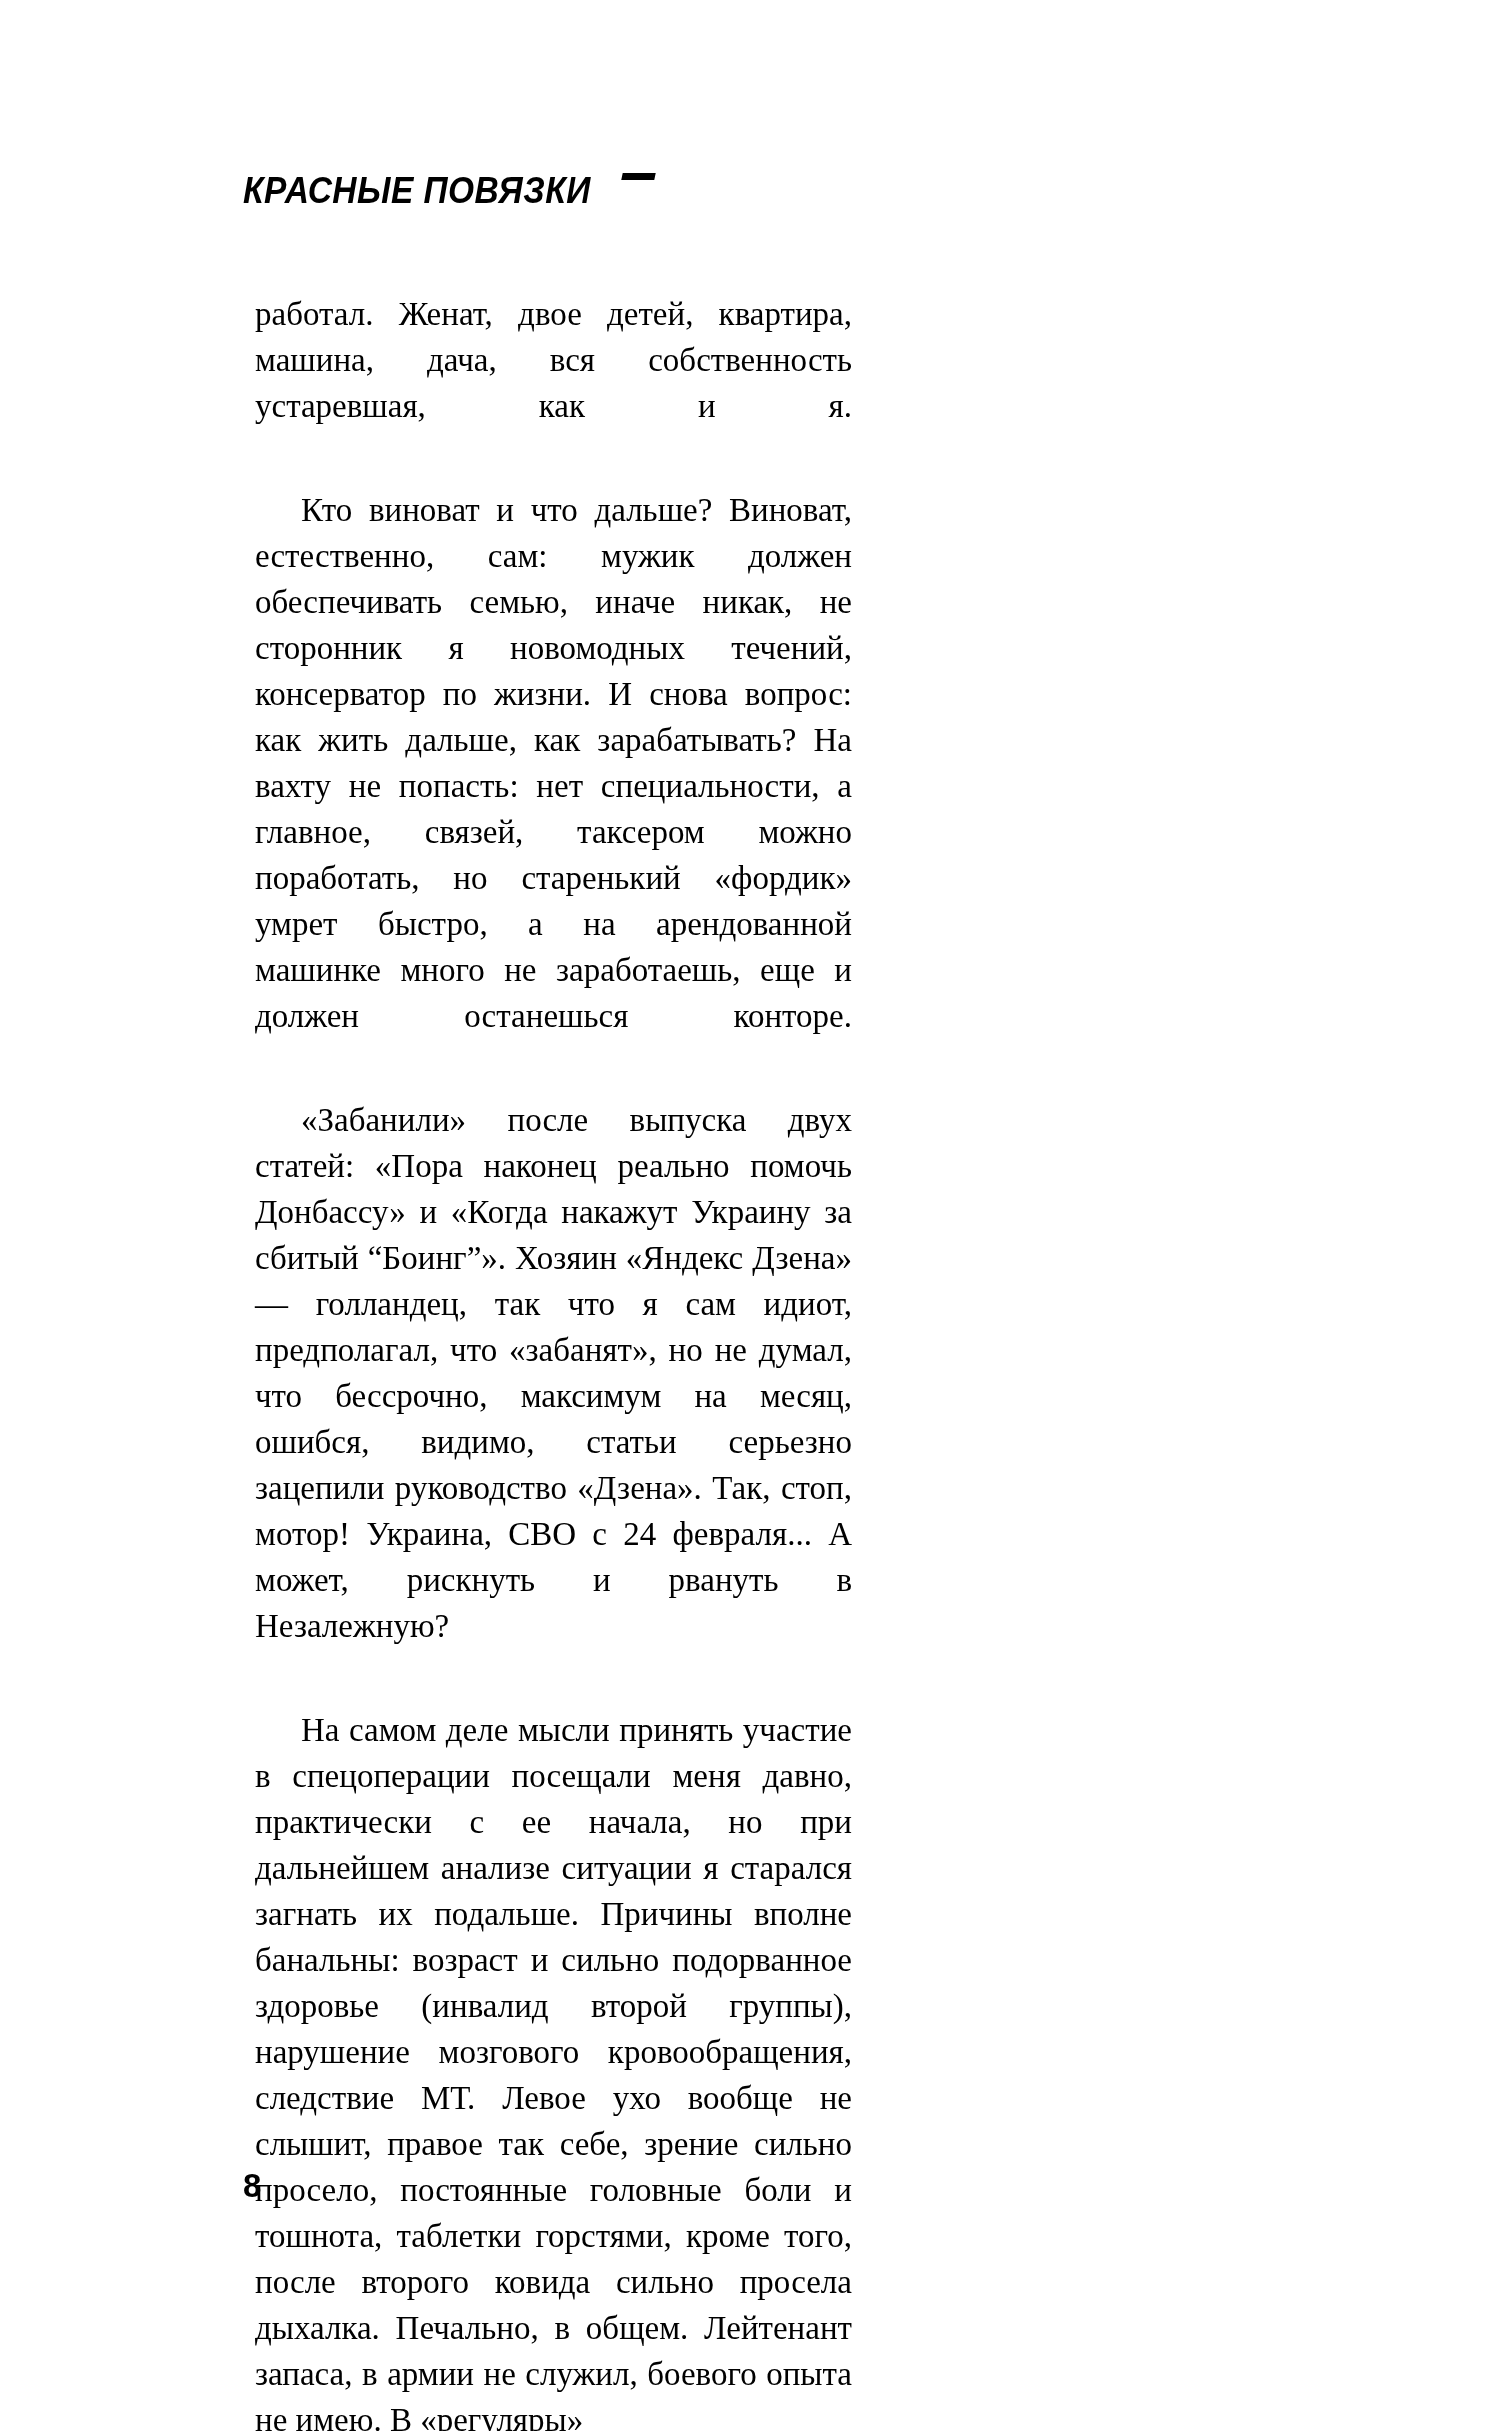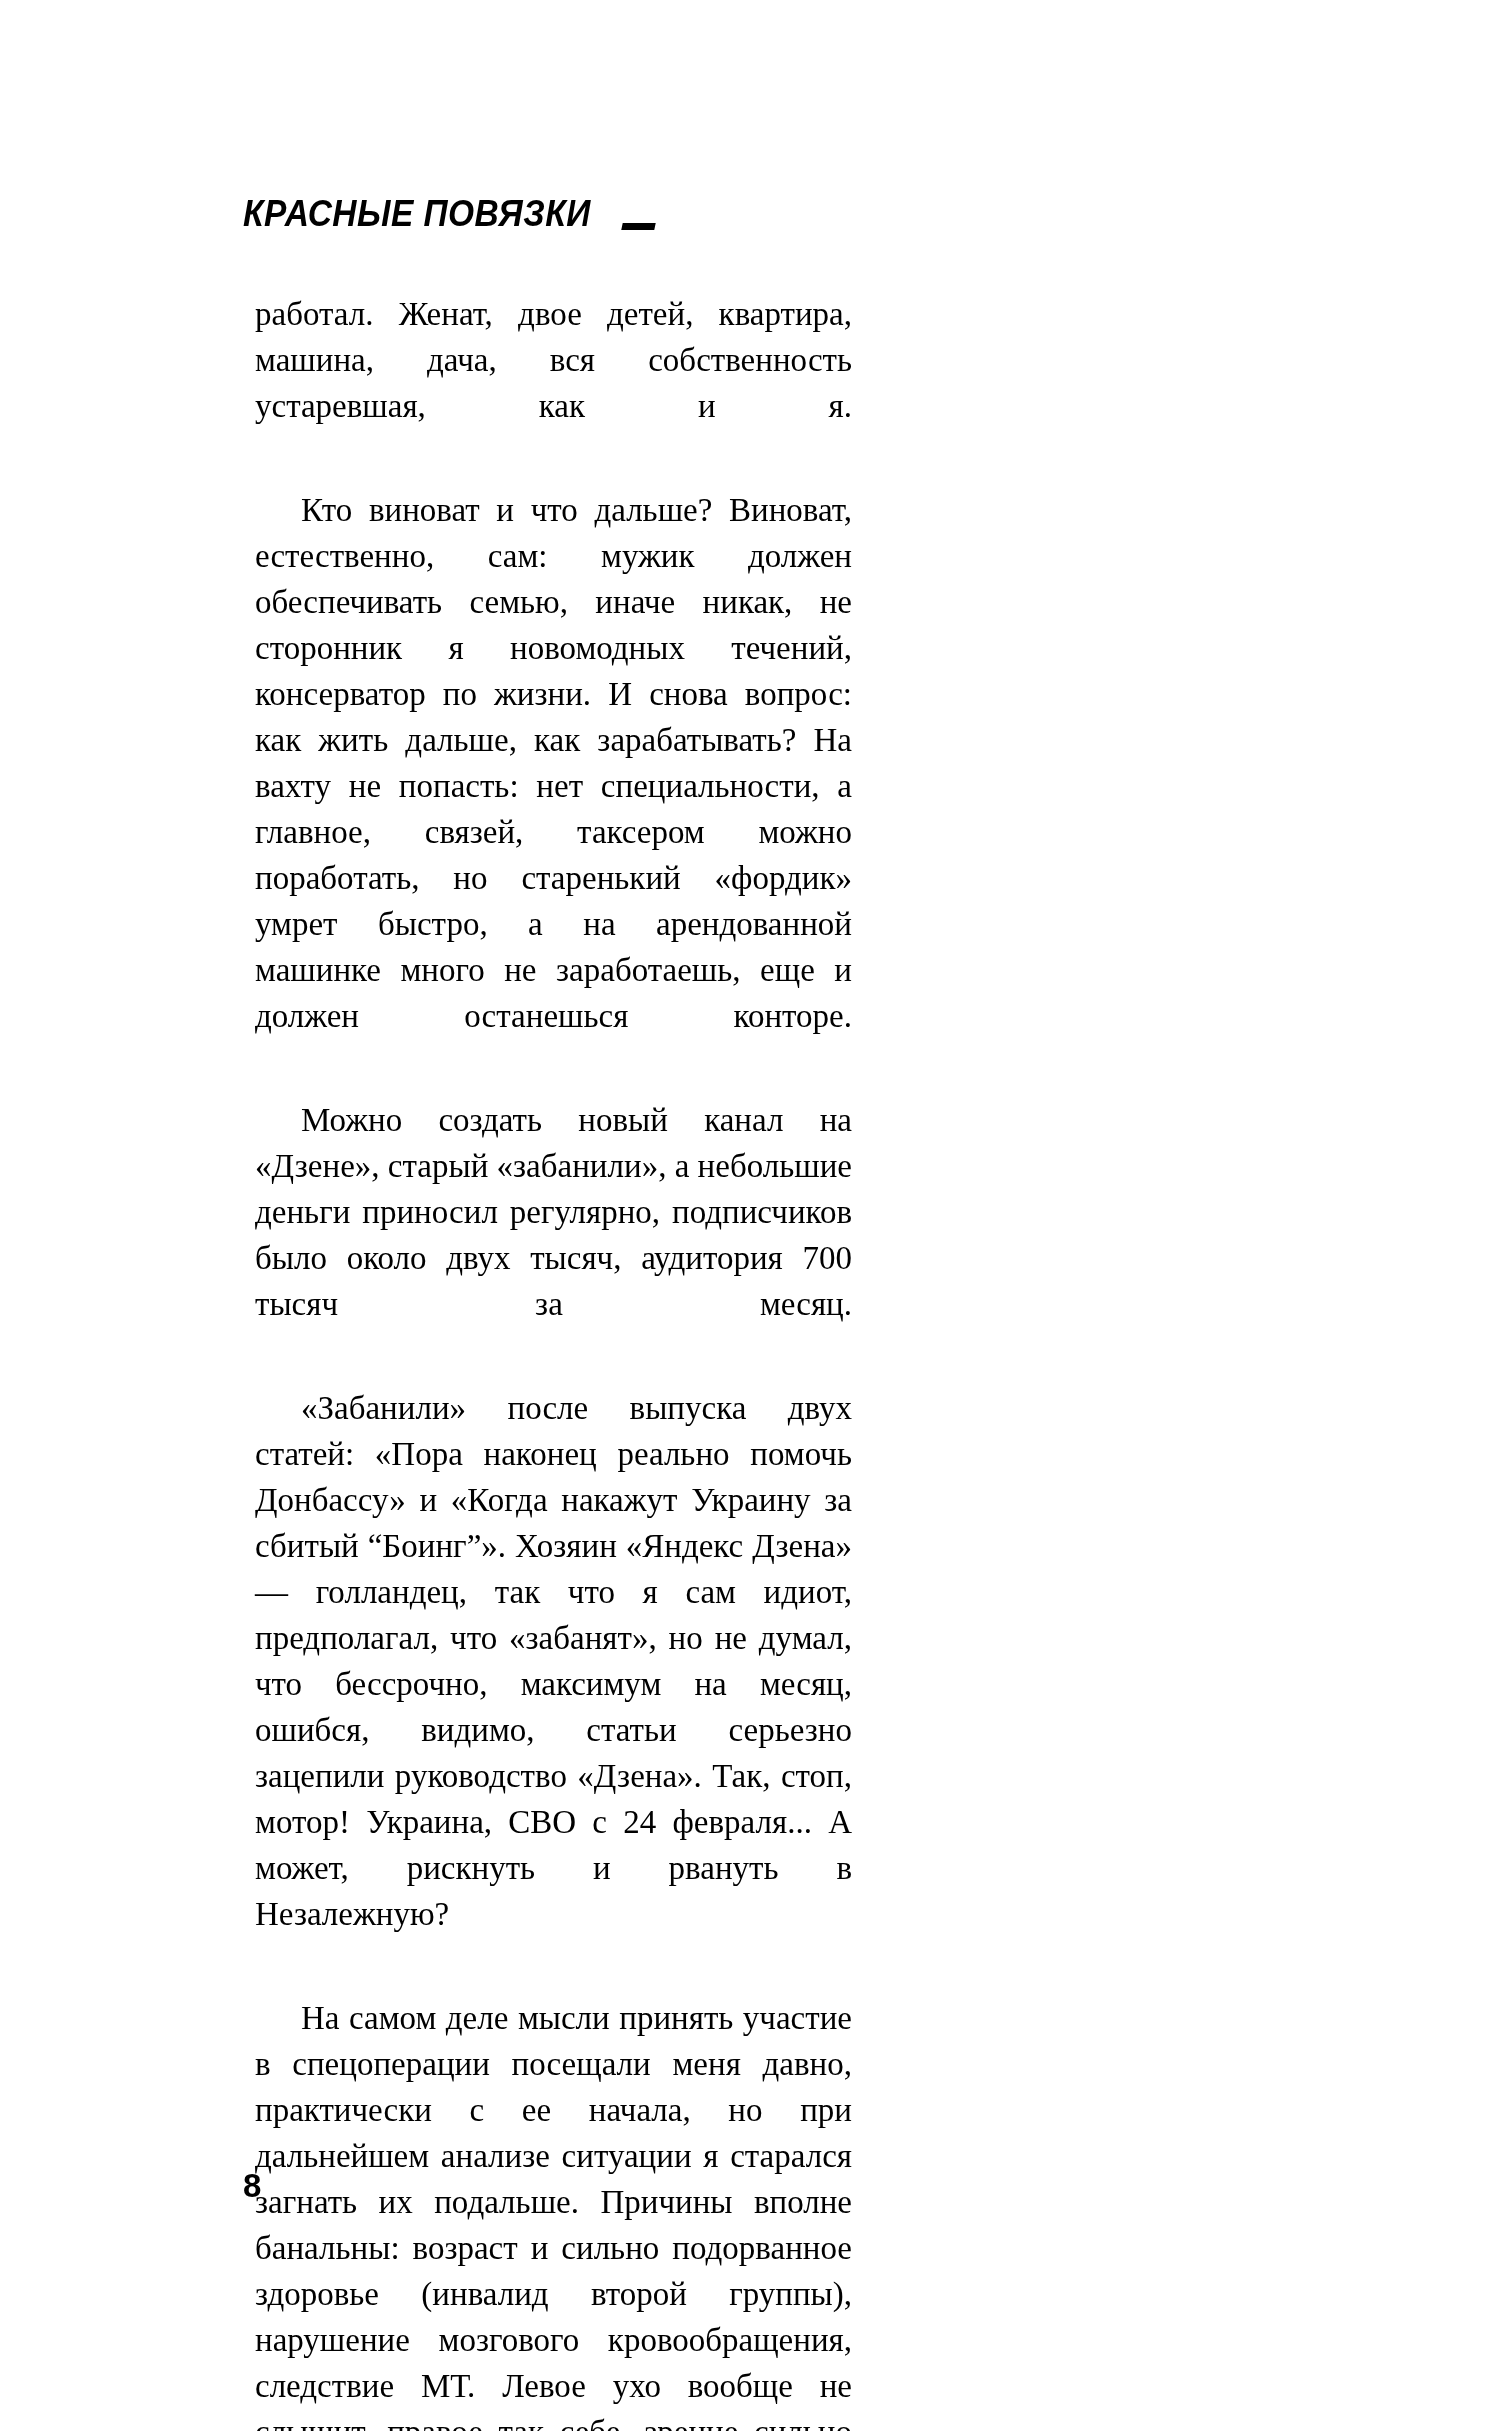--- a/index.html
+++ b/index.html
@@ -27,21 +27,21 @@
   }
 
   
   .running-head {
     position: absolute;
     left: 243px;
     top: 173px;
     width: 1029px;
     height: 59px;
     display: flex;
-    align-items: flex-end;
+    align-items: flex-start;
   }
   .running-head-title {
     font-family: "Liberation Sans", "DejaVu Sans", sans-serif;
     font-weight: 700;
     font-style: italic;
     font-size: 36px;
     letter-spacing: 0.5px;
     line-height: 1;
     white-space: nowrap;
     transform: scaleX(0.93);
@@ -105,21 +105,20 @@
 <div class="page">
 
   <div class="running-head">
     <span class="running-head-title">КРАСНЫЕ ПОВЯЗКИ</span>
     <span class="running-head-rule"></span>
   </div>
 
   <div class="text-block">
     <p>работал. Женат, двое детей, квартира, машина, дача, вся собственность устаревшая, как и я.</p>
     <p class="indent">Кто виноват и что дальше? Виноват, естественно, сам: мужик должен обеспечивать семью, иначе никак, не сторонник я новомодных течений, консерватор по жизни. И снова вопрос: как жить дальше, как зарабатывать? На вахту не попасть: нет специальности, а главное, связей, таксером можно поработать, но старенький «фордик» умрет быстро, а на арендованной машинке много не заработаешь, еще и должен останешься конторе.</p>
-    <p class="indent">Можно создать новый канал на «Дзене», старый «забанили», а небольшие деньги приносил регулярно, подписчиков было около двух тысяч, аудитория 700 тысяч за месяц.</p>
     <p class="indent">«Забанили» после выпуска двух статей: «Пора наконец реально помочь Донбассу» и «Когда накажут Украину за сбитый “Боинг”». Хозяин «Яндекс Дзена» — голландец, так что я сам идиот, предполагал, что «забанят», но не думал, что бессрочно, максимум на месяц, ошибся, видимо, статьи серьезно зацепили руководство «Дзена». Так, стоп, мотор! Украина, СВО с 24 февраля... А может, рискнуть и рвануть в Незалежную?</p>
     <p class="indent nostretch">На самом деле мысли принять участие в спецоперации посещали меня давно, практически с ее начала, но при дальнейшем анализе ситуации я старался загнать их подальше. Причины вполне банальны: возраст и сильно подорванное здоровье (инвалид второй группы), нарушение мозгового кровообращения, следствие МТ. Левое ухо вообще не слышит, правое так себе, зрение сильно просело, постоянные головные боли и тошнота, таблетки горстями, кроме того, после второго ковида сильно просела дыхалка. Печально, в общем. Лейтенант запаса, в армии не служил, боевого опыта не имею. В «регуляры»</p>
   </div>
 
   <div class="folio">8</div>
 
 </div>
 
 
 </body></html>

